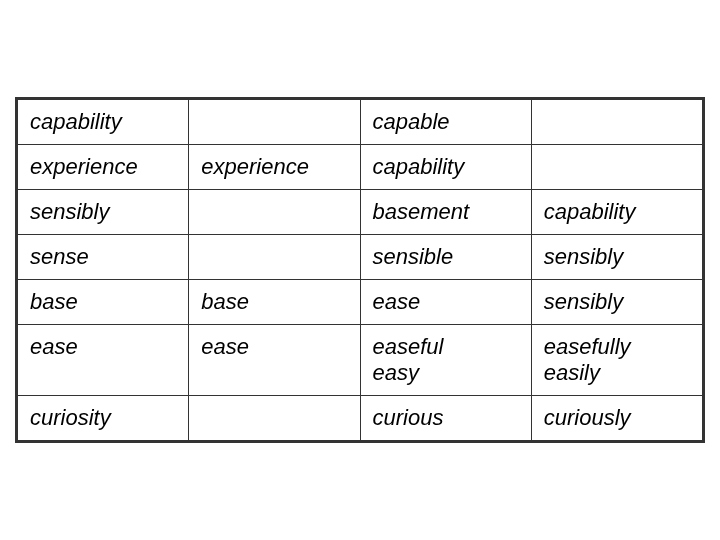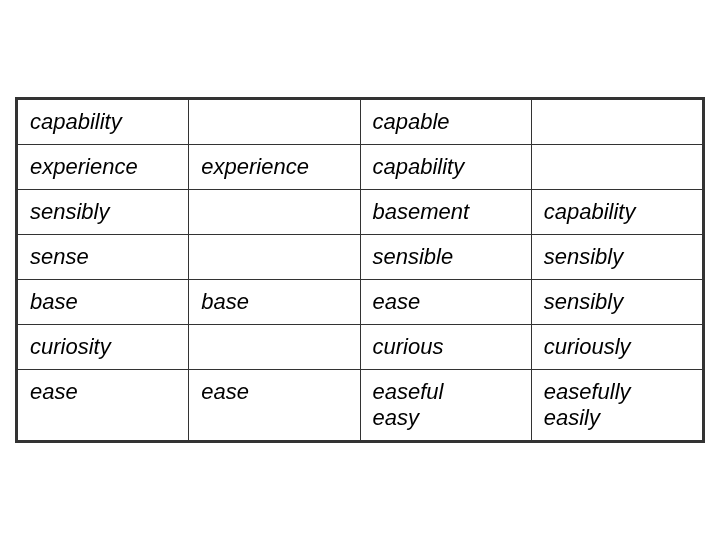--- a/index.html
+++ b/index.html
@@ -72,26 +72,26 @@
           <td class="col3">sensible</td>
           <td class="col4">sensibly</td>
         </tr>
         <tr>
           <td class="col1">base</td>
           <td class="col2">base</td>
           <td class="col3">ease</td>
           <td class="col4">sensibly</td>
         </tr>
         <tr>
+          <td class="col1">ease</td>
+          <td class="col2">ease</td>
+          <td class="col3"><span>easeful</span><br><span>easy</span></td>
+          <td class="col4"><span>easefully</span><br><span>easily</span></td>
+        </tr>
+        <tr>
           <td class="col1">curiosity</td>
           <td class="col2"></td>
           <td class="col3">curious</td>
           <td class="col4">curiously</td>
-        </tr>
-        <tr>
-          <td class="col1">ease</td>
-          <td class="col2">ease</td>
-          <td class="col3"><span>easeful</span><br><span>easy</span></td>
-          <td class="col4"><span>easefully</span><br><span>easily</span></td>
         </tr>
       </tbody>
   </table>
 </div>
 
 </body></html>

